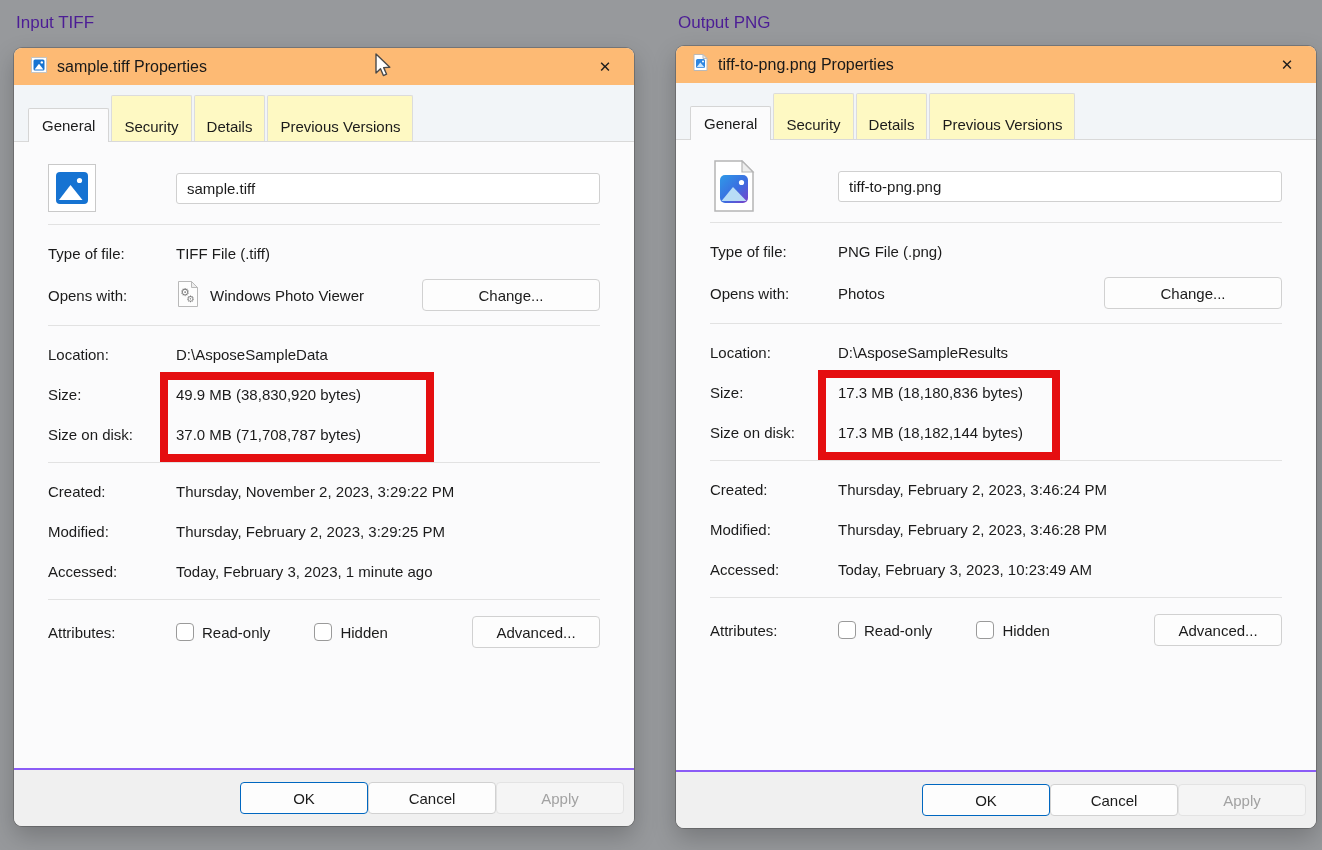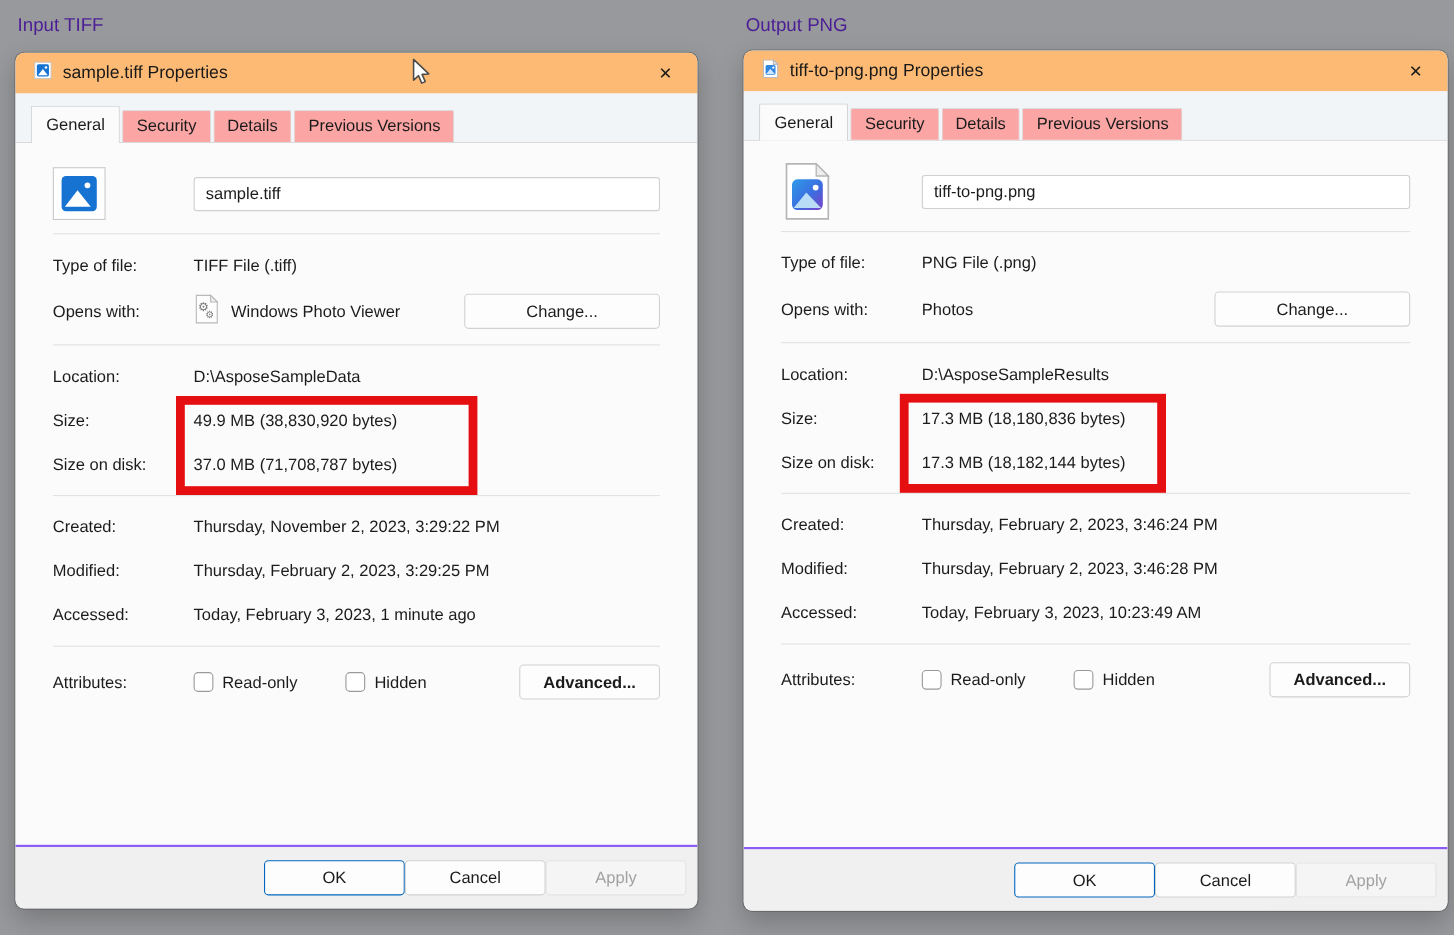--- a/index.html
+++ b/index.html
@@ -54,22 +54,22 @@
     background: #f2f5f8;
     display: flex;
     align-items: flex-end;
     gap: 2px;
     padding: 10px 0 0 14px;
     position: relative;
     z-index: 2;
   }
   .tab {
     font-size: 15px;
-    padding: 5px 12px 6px;
-    background: #fca5a5;
+    padding: 22px 12px 6px;
+    background: #fef9c3;
     border: 1px solid #dcdcdc;
     border-bottom: none;
     border-radius: 2px 2px 0 0;
     white-space: nowrap;
   }
   .tab.active {
     background: #fbfbfc;
     padding: 8px 13px 8px;
     position: relative;
     top: 1px;
@@ -119,21 +119,21 @@
     height: 32px;
     background: #fdfdfd;
     border: 1px solid #d1d1d1;
     border-radius: 4px;
     font-family: inherit;
     font-size: 15px;
     color: #1b1b1b;
     padding: 0 12px;
   }
   .change-btn   { margin-left: auto; width: 178px; }
-  .advanced-btn { margin-left: auto; width: 128px; font-weight: bold; }
+  .advanced-btn { margin-left: auto; width: 128px; }
 
   .cb {
     flex: none;
     width: 18px; height: 18px;
     background: #fff;
     border: 1px solid #9a9a9a;
     border-radius: 4px;
     margin-right: 8px;
   }
   .cb-group { display: flex; align-items: center; }

